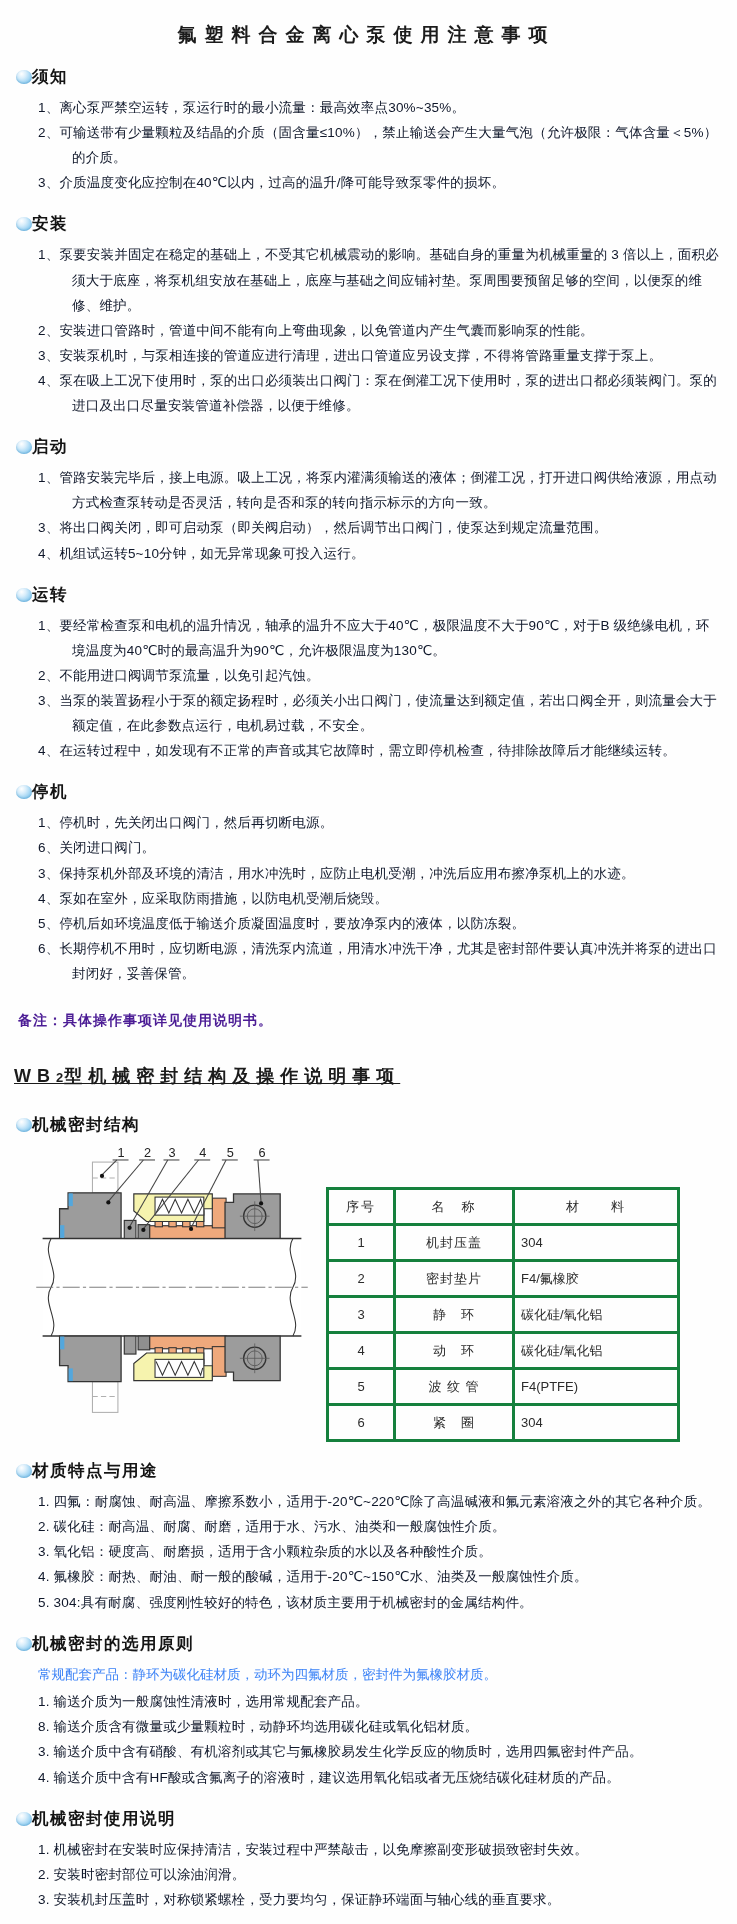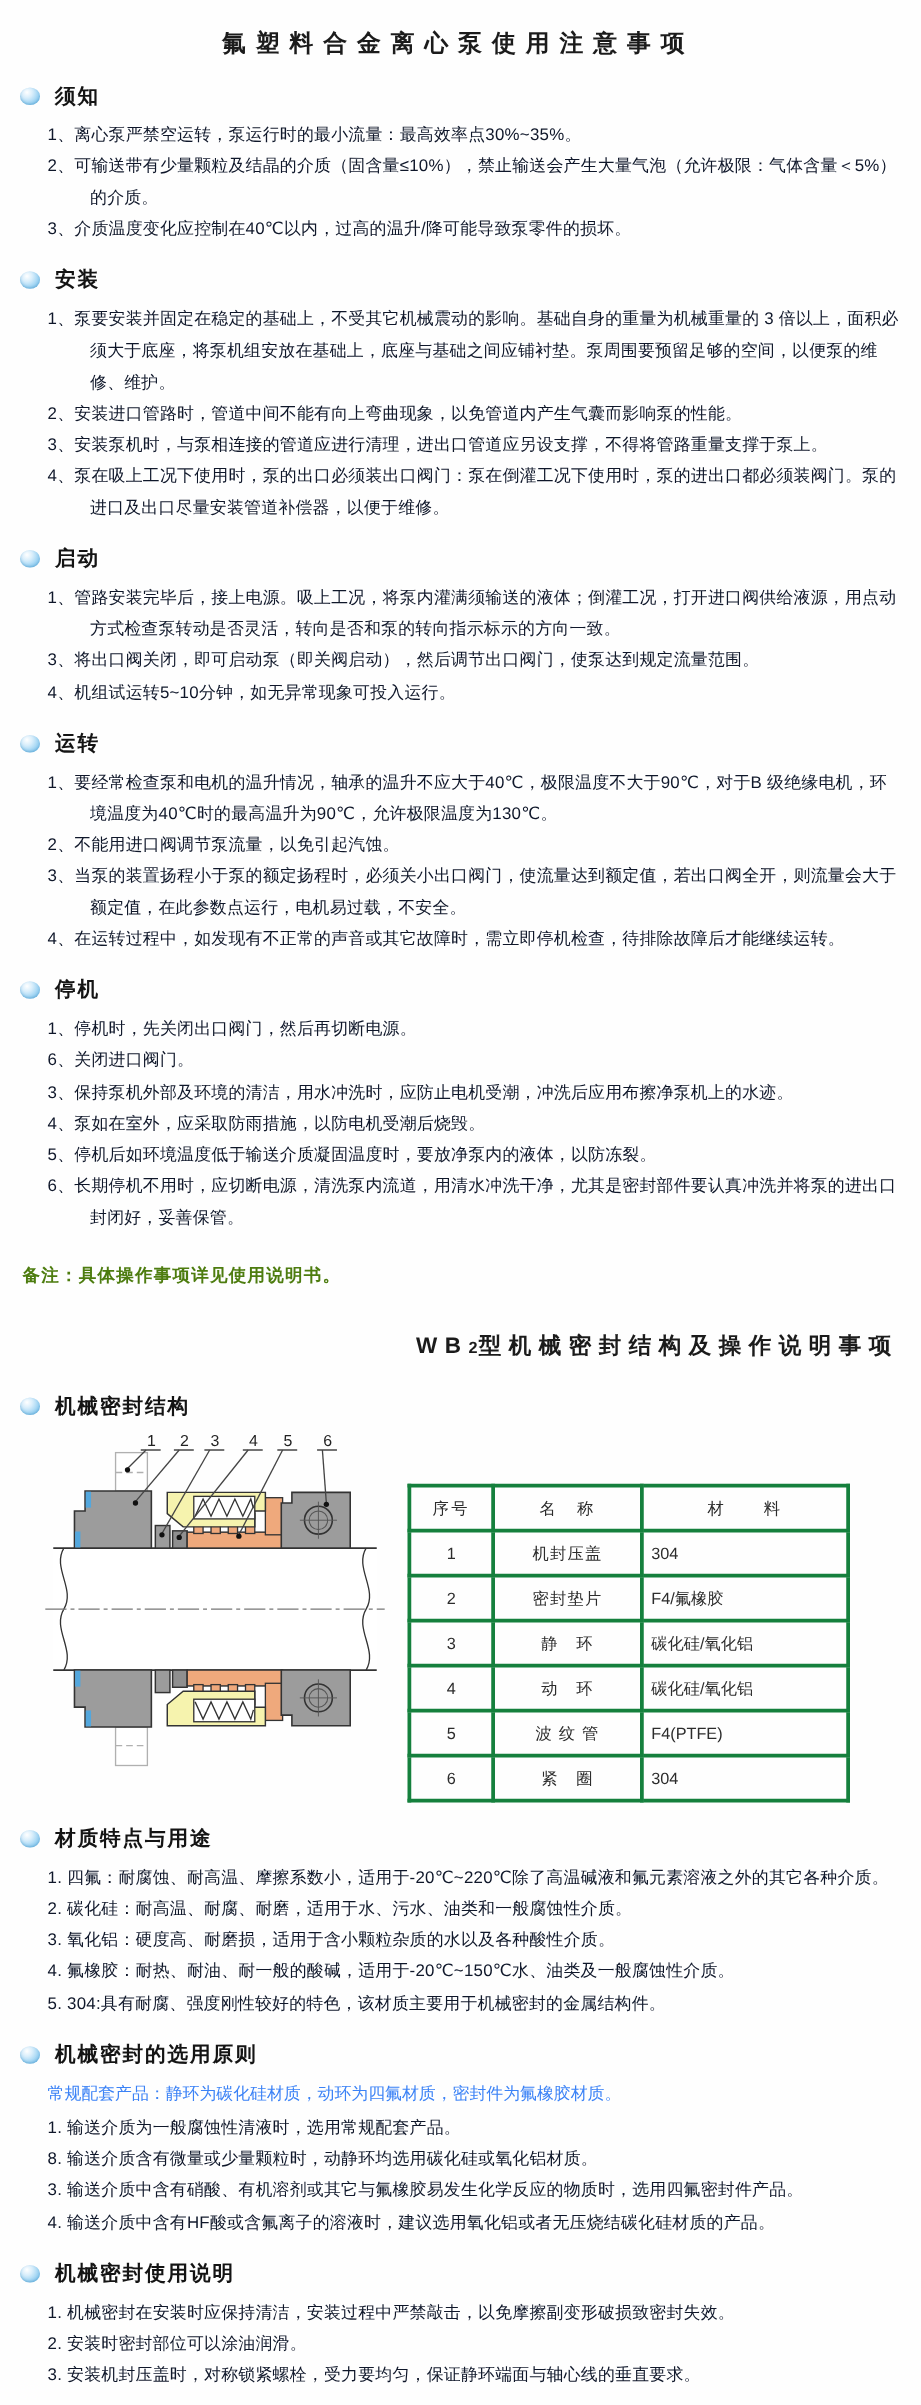--- a/index.html
+++ b/index.html
@@ -17,32 +17,33 @@
   }
   .doc-title{
     text-align:center;
     font-size:19px;
     font-weight:bold;
     letter-spacing:8px;
     color:#1b1b1b;
     margin:8px 0 18px 0;
   }
   .doc-title2{
-    text-align:right;
+    text-align:left;
     font-size:18px;
     font-weight:bold;
     letter-spacing:6px;
     color:#1b1b1b;
     margin:34px 0 26px 0;
+    text-decoration:underline;
   }
   .doc-title2 .subnum{font-size:13px;letter-spacing:1px;}
   .sec-head{
     display:flex;
     align-items:center;
-    gap:12px;
+    gap:0;
     margin:18px 0 7px 2px;
     text-align:center;
   }
   .bullet{
     width:16px;height:14px;border-radius:50%;
     background:radial-gradient(circle at 35% 28%, #ffffff 0%, #d9eefb 30%, #a5d7f4 60%, #6cb9e8 100%);
     box-shadow:inset 0 -1px 2px rgba(60,140,190,.45);
     flex:0 0 auto;
   }
   .sec-title{
@@ -62,21 +63,21 @@
   }
   .intro-line{
     font-size:13.5px;
     line-height:1.9;
     margin:0 0 2px 24px;
     color:#3b82f6;
   }
   .remark{
     font-size:14px;
     font-weight:bold;
-    color:#4d7c0f;
+    color:#4c1d95;
     margin:26px 0 6px 4px;
     letter-spacing:1px;
   }
   .seal-block{
     display:flex;
     align-items:flex-start;
     gap:18px;
     margin:6px 0 4px 22px;
   }
   .diagram-wrap{flex:0 0 auto;}

